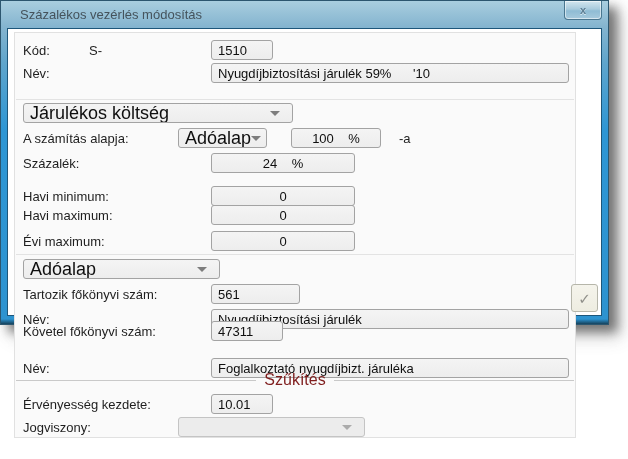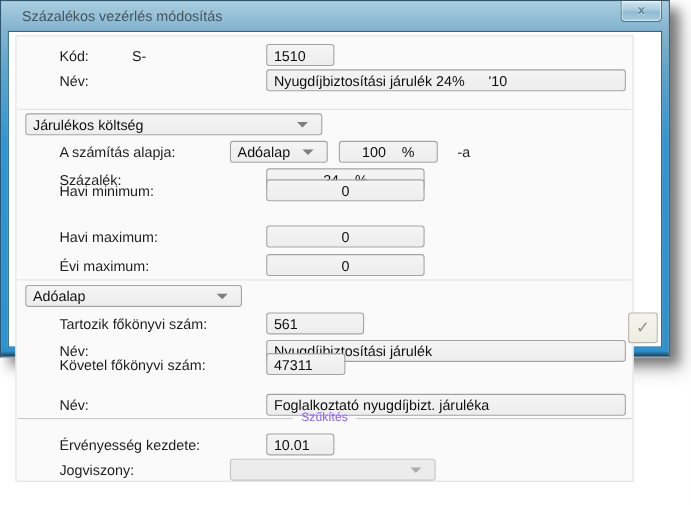--- a/index.html
+++ b/index.html
@@ -39,53 +39,53 @@
     background:#ffffff;border:1px solid #1d567a;box-sizing:border-box;
   }
   .form-panel{
     position:absolute;left:6px;top:3px;width:562px;height:406px;
     background:#fafafa;border:1px solid #e1e1e1;box-sizing:border-box;
   }
   .row{
     position:absolute;left:8px;right:6px;height:20px;
     display:flex;align-items:center;
   }
-  .cell-label{width:155px;flex:0 0 155px;display:flex;align-items:center;margin-left:31px;}
+  .cell-label{width:155px;flex:0 0 155px;display:flex;align-items:center;}
   .lbl{font-size:13px;color:#1e1e1e;white-space:nowrap;}
   .lbl-part1{width:66px;flex:0 0 66px;}
   .tb{
     height:20px;box-sizing:border-box;border:1px solid #a3a3a3;border-radius:3px;
     background:linear-gradient(180deg,#f4f4f4,#ededed);
     font-size:13px;color:#0f0f0f;padding:0 6px;display:flex;align-items:center;
     white-space:pre;overflow:hidden;margin-left:33px;
   }
   .tb.center{justify-content:center;}
   .dd{
     height:20px;box-sizing:border-box;border:1px solid #a3a3a3;border-radius:3px;
     background:linear-gradient(180deg,#f4f4f4,#ededed);
-    font-size:13px;color:#0f0f0f;padding:0 6px;display:flex;align-items:center;
+    font-size:18px;color:#0f0f0f;padding:0 6px;display:flex;align-items:center;
     white-space:pre;overflow:hidden;position:relative;
   }
   .dd .dd-text{flex:1 1 auto;}
   .arrow{
     width:0;height:0;flex:0 0 auto;margin-right:6px;
     border-left:5px solid transparent;border-right:5px solid transparent;
     border-top:5px solid #7d7d7d;
   }
   .dd.disabled{border-color:#c4c4c4;background:#ececec;}
   .dd.disabled .arrow{border-top-color:#ababab;}
   .hsep{
     position:absolute;left:1px;right:1px;height:0;border-top:1px solid #e3e3e3;
   }
   .szukites{
     position:absolute;left:1px;right:1px;display:flex;align-items:center;height:16px;
   }
   .szukites .line{flex:1 1 auto;height:0;border-top:1px solid #c9c9c9;}
   .szukites .link{
-    flex:0 0 auto;padding:0 8px;font-size:11px;color:#8b5cf6;cursor:pointer;
+    flex:0 0 auto;padding:0 8px;font-size:16px;color:#7f1d1d;cursor:pointer;
   }
   .confirm-btn{
     position:absolute;right:3px;bottom:3px;width:27px;height:28px;
     box-sizing:border-box;border:1px solid #b6b6aa;border-radius:3px;
     background:linear-gradient(180deg,#f5f4ec,#eeede1);
     display:flex;align-items:center;justify-content:center;
   }
   .check{font-size:15px;font-weight:bold;color:#90908a;line-height:1;}
   .suffix{font-size:13px;color:#1e1e1e;margin-left:18px;}
 </style>
@@ -109,52 +109,52 @@
           <span class="lbl lbl-part1">Kód:</span>
           <span class="lbl">S-</span>
         </div>
         <div class="tb" style="width:62px">1510</div>
       </div>
 
       <div class="row" style="top:30px">
         <div class="cell-label">
             <span class="lbl">Név:</span>
           </div>
-        <div class="tb" style="width:390px">Nyugdíjbiztosítási járulék 24%      '10</div>
+        <div class="tb" style="width:390px">Nyugdíjbiztosítási járulék 59%      '10</div>
       </div>
 
       <div class="hsep" style="top:66px"></div>
 
       <div class="row" style="top:70px">
         <div class="dd" style="width:270px">
           <span class="dd-text">Járulékos költség</span>
           <span class="arrow"></span>
         </div>
       </div>
 
       <div class="row" style="top:95px">
         <div class="cell-label">
             <span class="lbl">A számítás alapja:</span>
           </div>
         <div class="dd" style="width:89px">
           <span class="dd-text">Adóalap</span>
           <span class="arrow"></span>
         </div>
-        <div class="tb center" style="width:90px;margin-left:10px">100    %</div>
+        <div class="tb center" style="width:90px;margin-left:24px">100    %</div>
         <span class="suffix">-a</span>
       </div>
 
       <div class="row" style="top:120px">
         <div class="cell-label">
             <span class="lbl">Százalék:</span>
           </div>
         <div class="tb center" style="width:144px">24    %</div>
       </div>
 
-      <div class="row" style="top:130px">
+      <div class="row" style="top:153px">
         <div class="cell-label">
             <span class="lbl">Havi minimum:</span>
           </div>
         <div class="tb center" style="width:144px">0</div>
       </div>
 
       <div class="row" style="top:172px">
         <div class="cell-label">
             <span class="lbl">Havi maximum:</span>
           </div>

